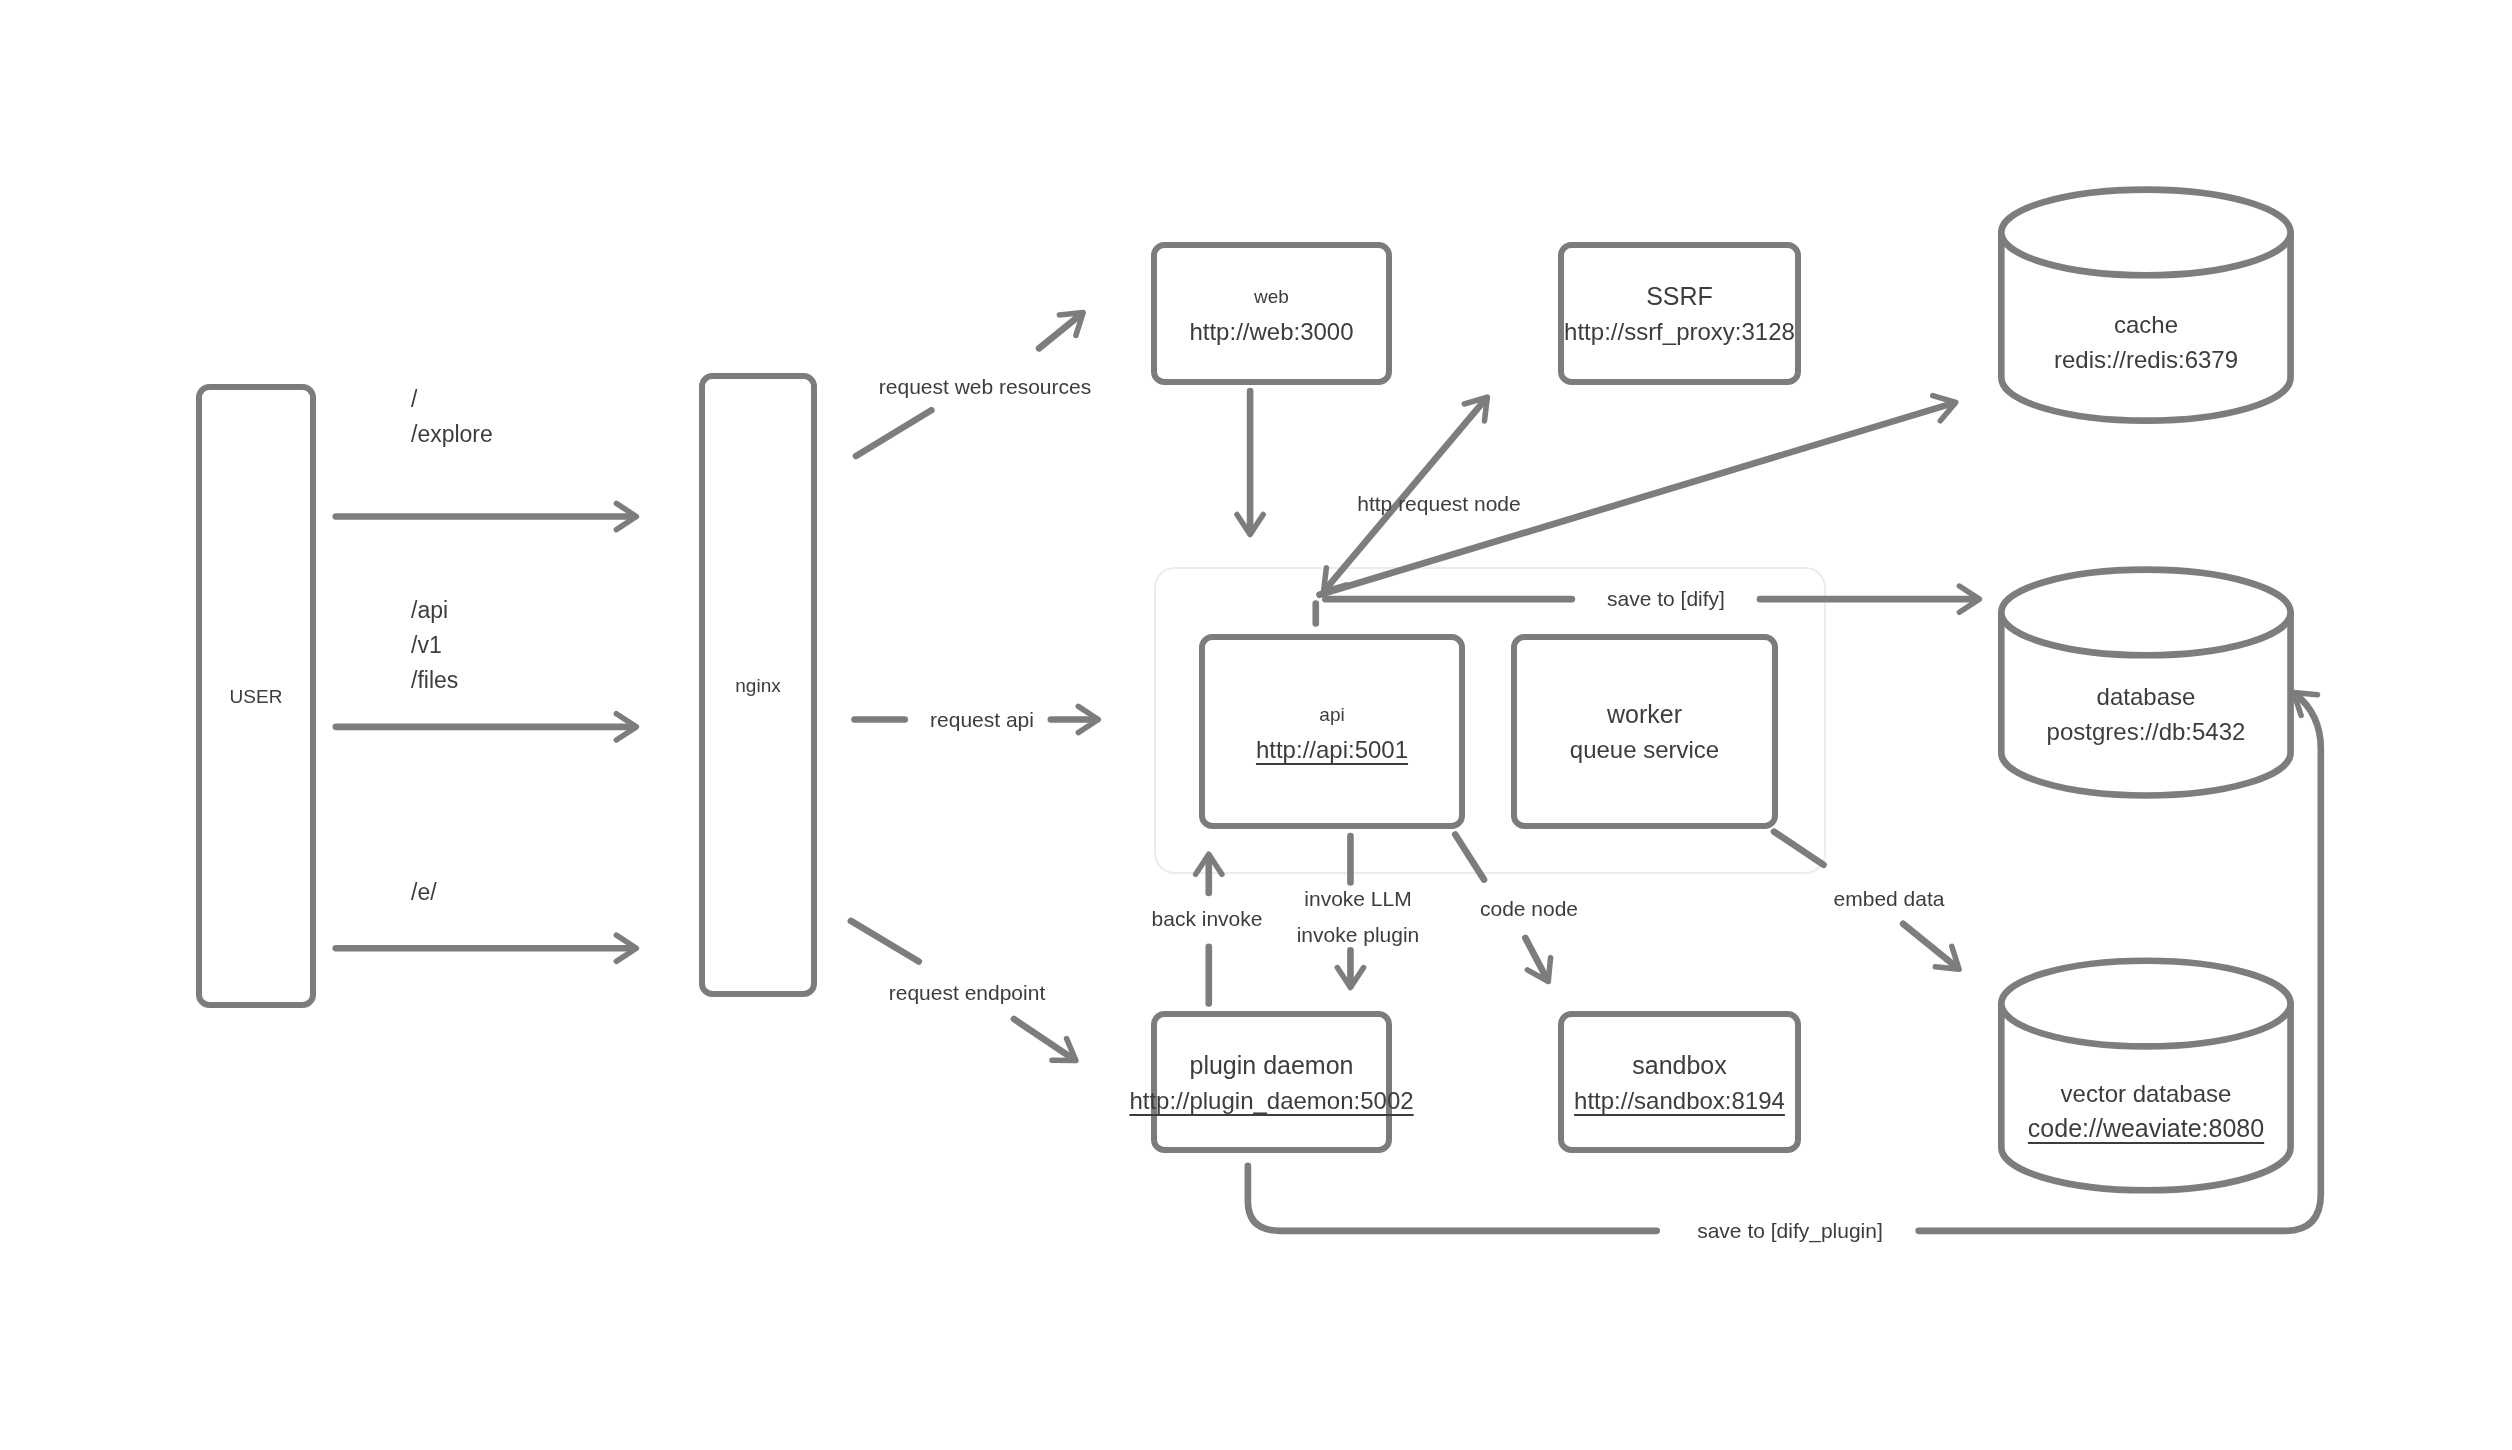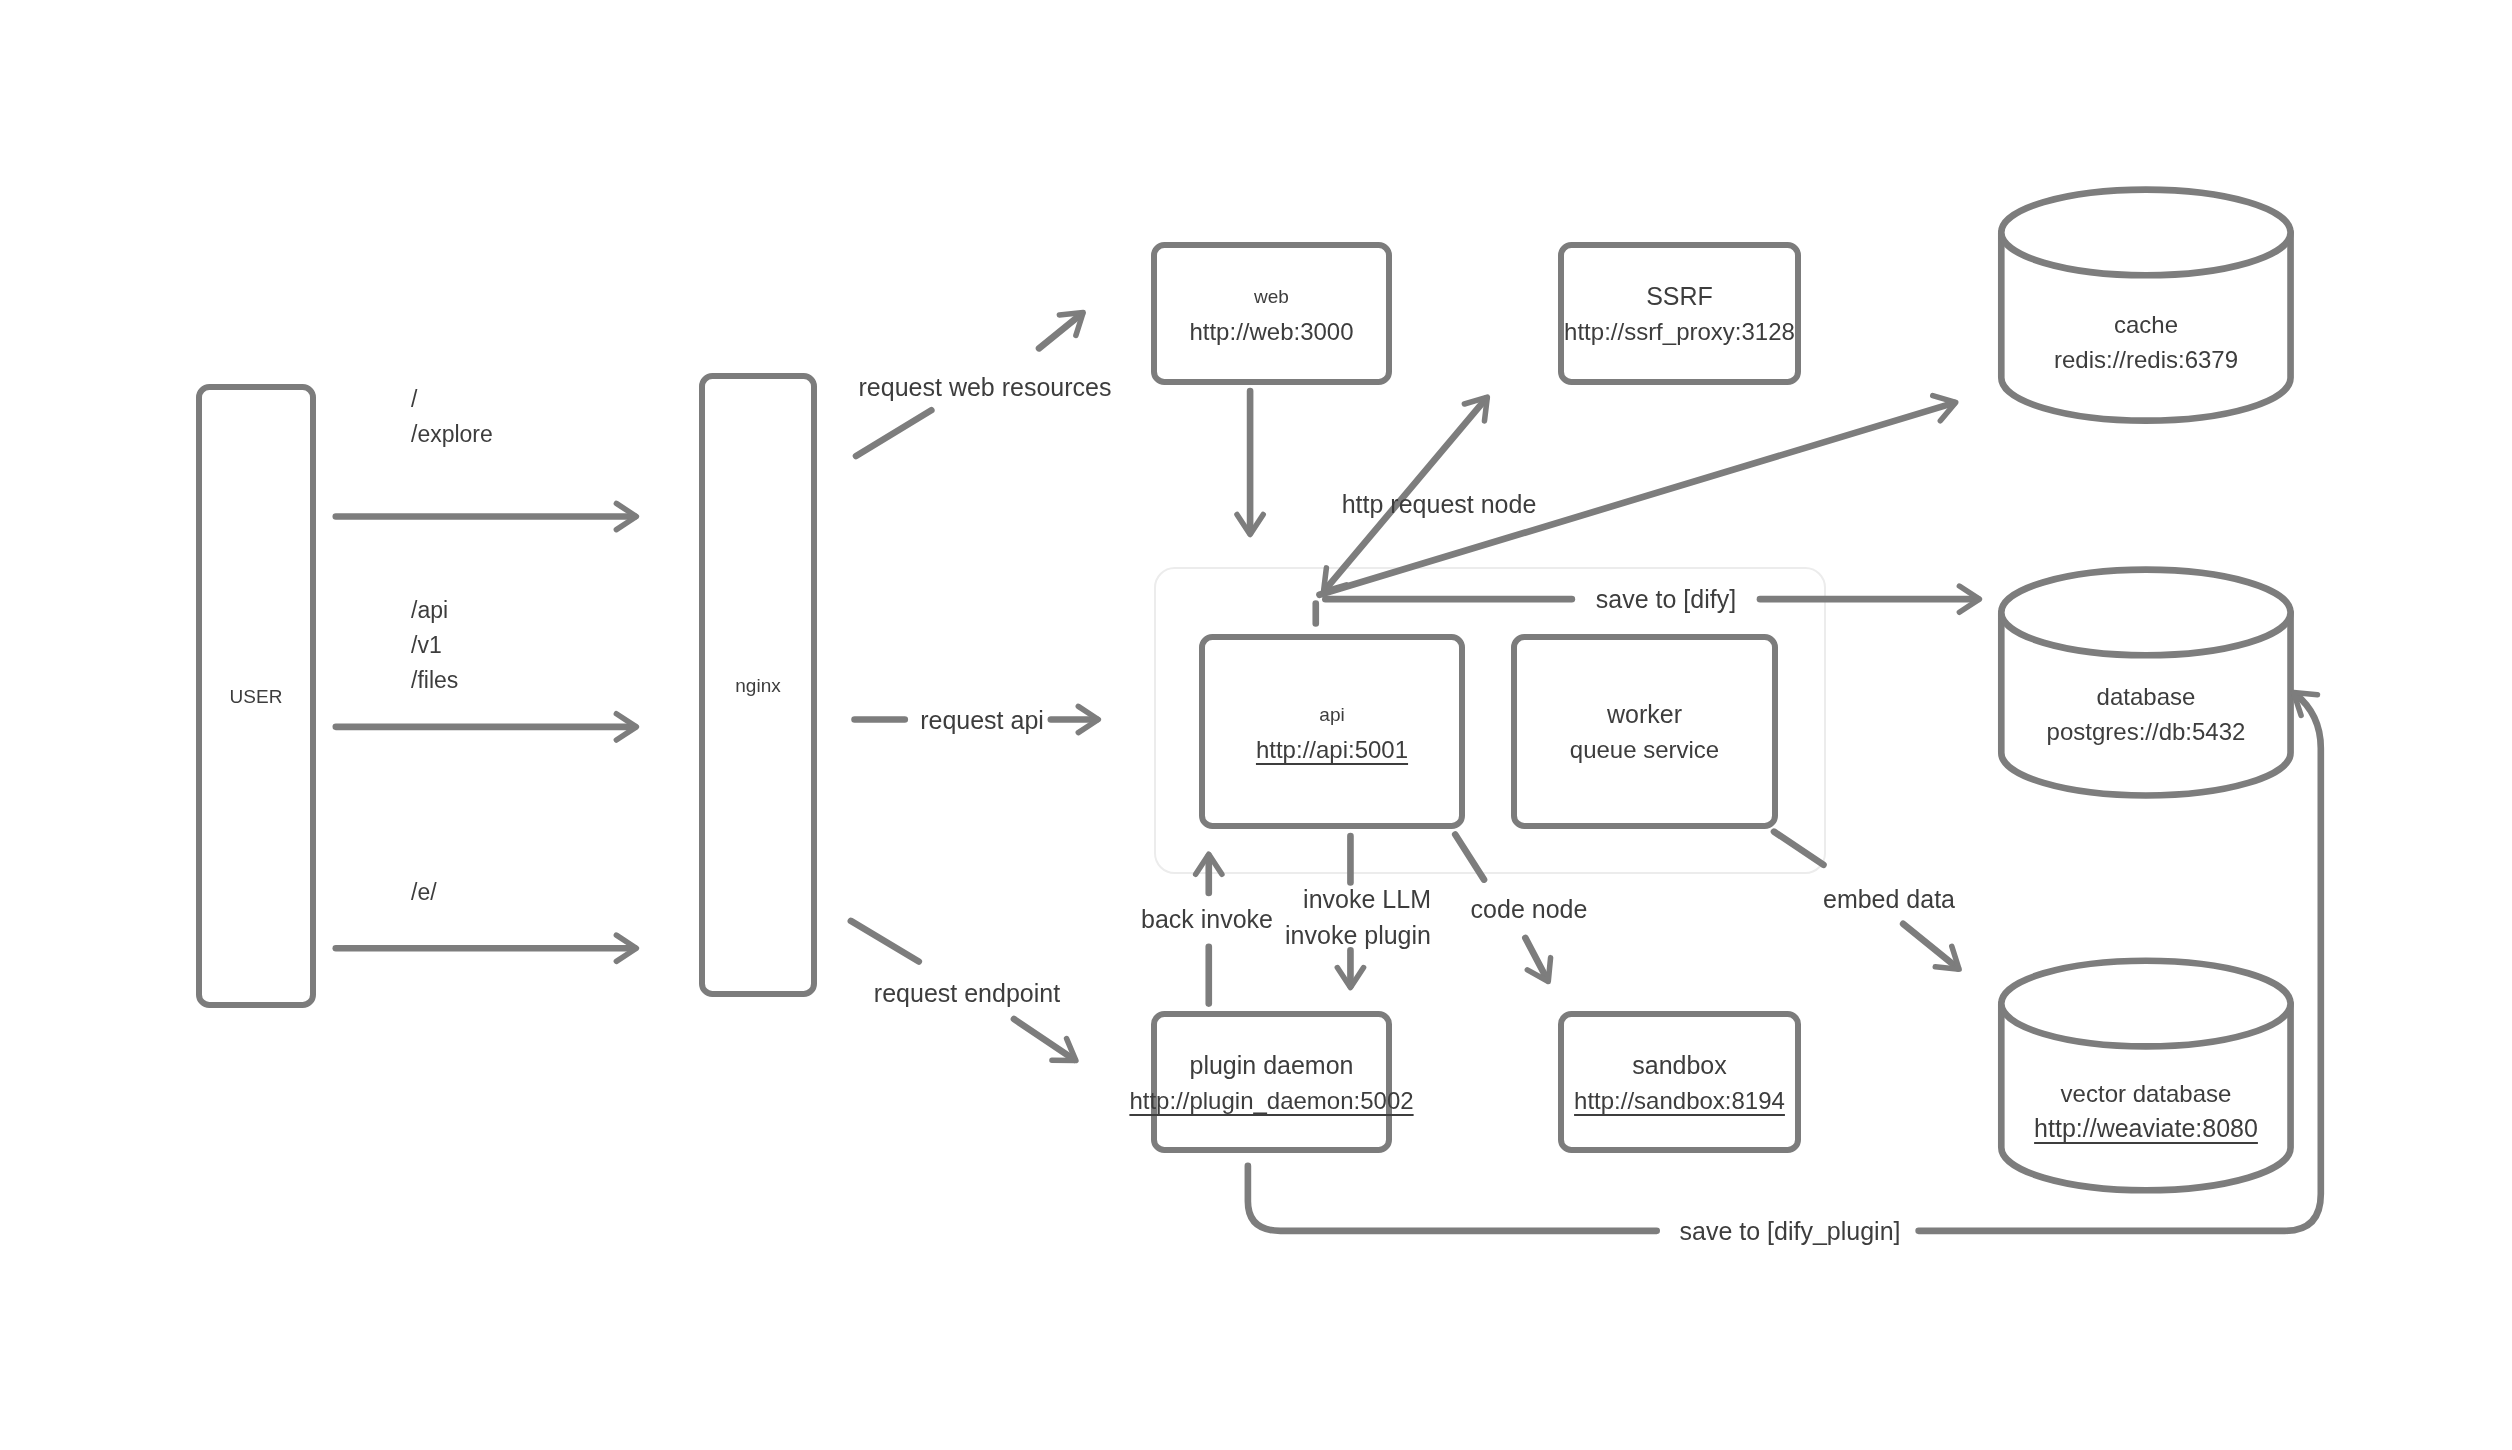--- a/index.html
+++ b/index.html
@@ -12,22 +12,22 @@
         color:#3d3d3d;text-align:center;box-sizing:border-box;}
   .node .title{font-size:19px;line-height:37px;}
   .node .url{font-size:24px;line-height:34px;}
   .u{text-decoration:underline;text-decoration-thickness:1.8px;text-underline-offset:5.2px;}
   .url-sm{font-size:20px;line-height:31px;}
   .url-xs{font-size:17.7px;line-height:29.5px;}
   .url-md{font-size:21.4px;line-height:32px;}
   .cyl-label{position:absolute;z-index:3;color:#3d3d3d;text-align:center;transform:translate(-50%,-50%);}
   .cyl-label .title{font-size:24px;line-height:35px;}
   .cyl-label .url{font-size:24px;line-height:35px;}
-  .edge-label{position:absolute;z-index:4;color:#3d3d3d;font-size:25px;line-height:28px;
-              white-space:nowrap;transform:translate(-50%,-50%);text-align:right;}
+  .edge-label{position:absolute;z-index:4;color:#3d3d3d;font-size:21px;line-height:28px;
+              white-space:nowrap;transform:translate(-50%,-50%);text-align:center;}
   .route-label{position:absolute;z-index:4;color:#3d3d3d;font-size:23px;white-space:nowrap;text-align:left;}
   .route-label div{line-height:35px;}
   .invoke-label div{line-height:36px;}
 </style>
 </head>
 <body>
 
 <div class="stage">
 
   <div class="group-box" style="left:1154px;top:567px;width:668px;height:303px;"></div>
@@ -132,21 +132,21 @@
   <div class="cyl-label" style="left:2146px;top:342px;">
     <div class="title">cache</div>
     <div class="url">redis://redis:6379</div>
   </div>
   <div class="cyl-label" style="left:2146px;top:714px;">
     <div class="title">database</div>
     <div class="url">postgres://db:5432</div>
   </div>
   <div class="cyl-label" style="left:2146px;top:1111px;">
     <div class="title">vector database</div>
-    <div class="url u" style="font-size:25px;">http://weaviate:8080</div>
+    <div class="url u" style="font-size:25px;">code://weaviate:8080</div>
   </div>
 
   <div class="route-label" style="left:411px;top:382px;">
     <div>/</div>
     <div>/explore</div>
   </div>
   <div class="route-label" style="left:411px;top:593px;">
     <div>/api</div>
     <div>/v1</div>
     <div>/files</div>

